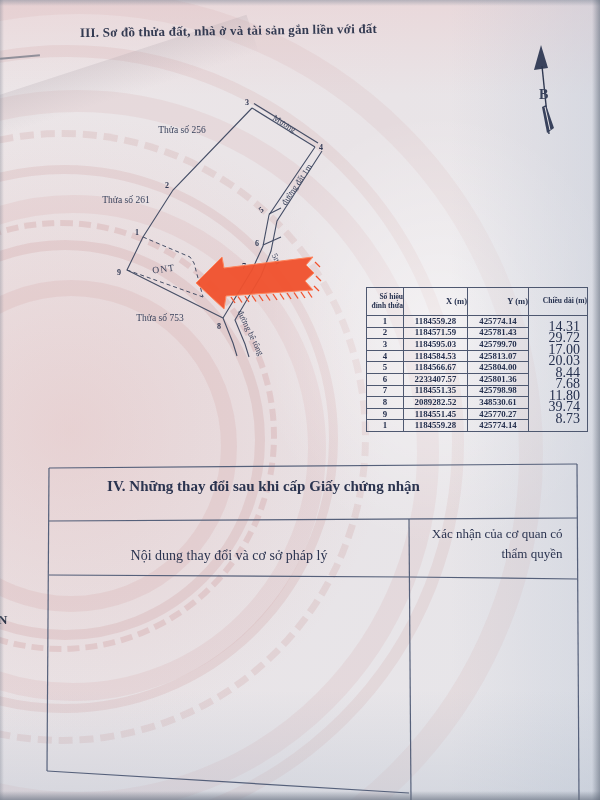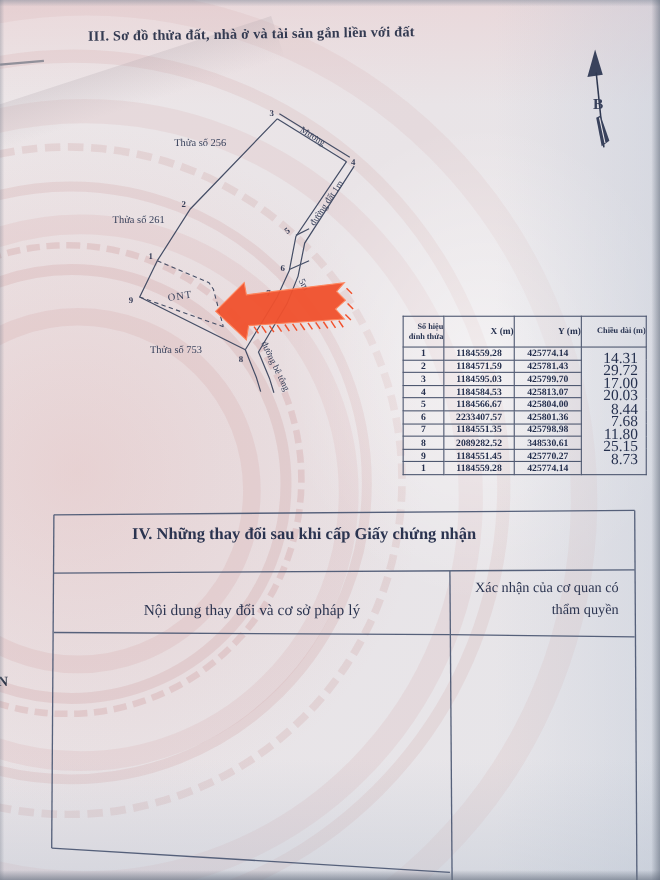--- a/index.html
+++ b/index.html
@@ -17,21 +17,21 @@
             table-layout:fixed;color:#25304e;}
   #coordtbl td,#coordtbl th{border:1px solid #4e5870;padding:0;text-align:center;overflow:hidden;}
   #coordtbl th{font-size:7.5px;line-height:1.15;font-weight:bold;height:27px;text-align:right;}
   #coordtbl th.xy{font-size:8.5px;}
   #coordtbl td{height:10.6px;font-size:8.8px;font-weight:bold;line-height:1;}
   #coordtbl td.lencell{vertical-align:top;}
   .len-col{display:flex;flex-direction:column;padding-top:5px;}
   .len{height:11.5px;display:flex;align-items:center;justify-content:flex-end;
        padding-right:7px;font-size:14px;font-weight:normal;color:#25304e;}
   
-  #s4title{left:50px;top:478px;width:427px;text-align:center;font-weight:bold;font-size:15px;color:#2b3450;margin-left:13px;}
+  #s4title{left:50px;top:478px;width:427px;text-align:center;font-weight:bold;font-size:15px;color:#2b3450;}
   #s4col1{left:50px;top:548px;width:358px;text-align:center;font-size:14px;color:#2b3450;}
   #s4col2{left:410px;top:524px;width:165px;text-align:right;font-size:13px;color:#2b3450;line-height:1.5;}
   #s4col2 .inner{width:140px;margin:0 auto;}
   
   text{font-family:"Liberation Serif",serif;fill:#39425c;}
   .vx{font-size:8px;font-weight:bold;fill:#323a55;}
   .plabel{font-size:9.5px;}
   .rlabel{font-size:8.5px;}
   
   #edge-top{left:0;top:0;width:600px;height:6px;background:linear-gradient(rgba(128,138,154,.5),rgba(128,138,154,0));}
@@ -159,21 +159,21 @@
       <td>425774.14</td>
       <td class="lencell" rowspan="10">
         <div class="len-col">
           <div class="len">14.31</div>
           <div class="len">29.72</div>
           <div class="len">17.00</div>
           <div class="len">20.03</div>
           <div class="len">8.44</div>
           <div class="len">7.68</div>
           <div class="len">11.80</div>
-          <div class="len">25.15</div>
+          <div class="len">39.74</div>
           <div class="len">8.73</div>
         </div>
       </td>
     </tr>
     <tr>
           <td>2</td>
           <td>1184571.59</td>
           <td>425781.43</td>
         </tr>
     <tr>

